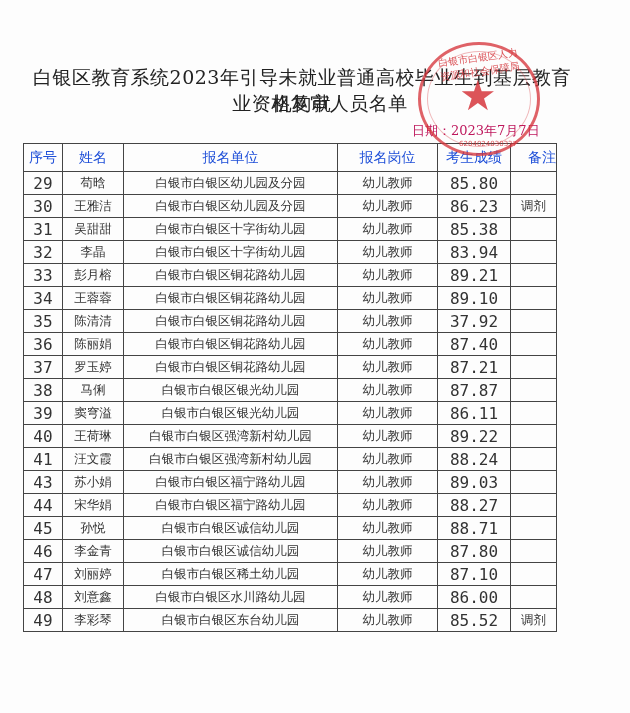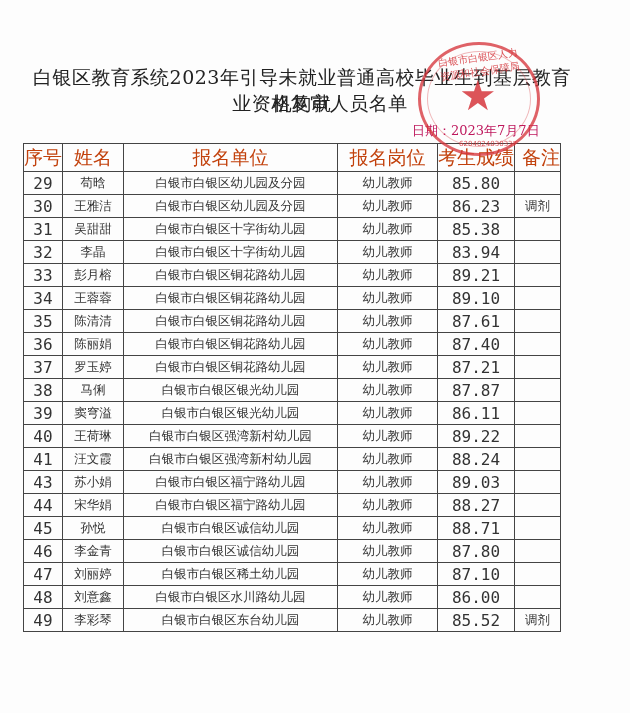--- a/index.html
+++ b/index.html
@@ -17,21 +17,21 @@
     position: absolute; top: 122px; left: 412px; font-size: 13px; color: #be185d;
   }
   table {
     position: absolute; left: 23px; top: 143px; border-collapse: collapse;
     font-size: 12.5px; color: #333;
   }
   td, th {
     border: 1.4px solid #444; text-align: center; padding: 0; height: 22px;
     font-weight: normal; white-space: nowrap;
   }
-  th { height: 27px; font-size: 19px; color: #c2410c; }
+  th { height: 27px; font-size: 14px; color: #1d4ed8; }
   .c0 { width: 38px; } .c1 { width: 60px; } .c2 { width: 213px; }
   .c3 { width: 99px; } .c4 { width: 72px; } .c5 { width: 45px; text-align: right; }
   td.num { font-family: "DejaVu Sans Mono", "Liberation Mono", monospace; font-size: 16px; }
   .stamp {
     position: absolute; left: 418px; top: 42px; width: 116px; height: 108px;
     border: 3px solid rgba(214,54,60,0.78); border-radius: 50%; pointer-events: none;
   }
   .stamp-inner {
     position: absolute; left: 6px; top: 6px; right: 6px; bottom: 6px;
     border: 1px solid rgba(214,54,60,0.35); border-radius: 50%;
@@ -115,21 +115,21 @@
         <td>白银市白银区铜花路幼儿园</td>
         <td>幼儿教师</td>
         <td class="num">89.10</td>
         <td></td>
       </tr>
       <tr>
         <td class="num">35</td>
         <td>陈清清</td>
         <td>白银市白银区铜花路幼儿园</td>
         <td>幼儿教师</td>
-        <td class="num">87.61</td>
+        <td class="num">37.92</td>
         <td></td>
       </tr>
       <tr>
         <td class="num">36</td>
         <td>陈丽娟</td>
         <td>白银市白银区铜花路幼儿园</td>
         <td>幼儿教师</td>
         <td class="num">87.40</td>
         <td></td>
       </tr>

